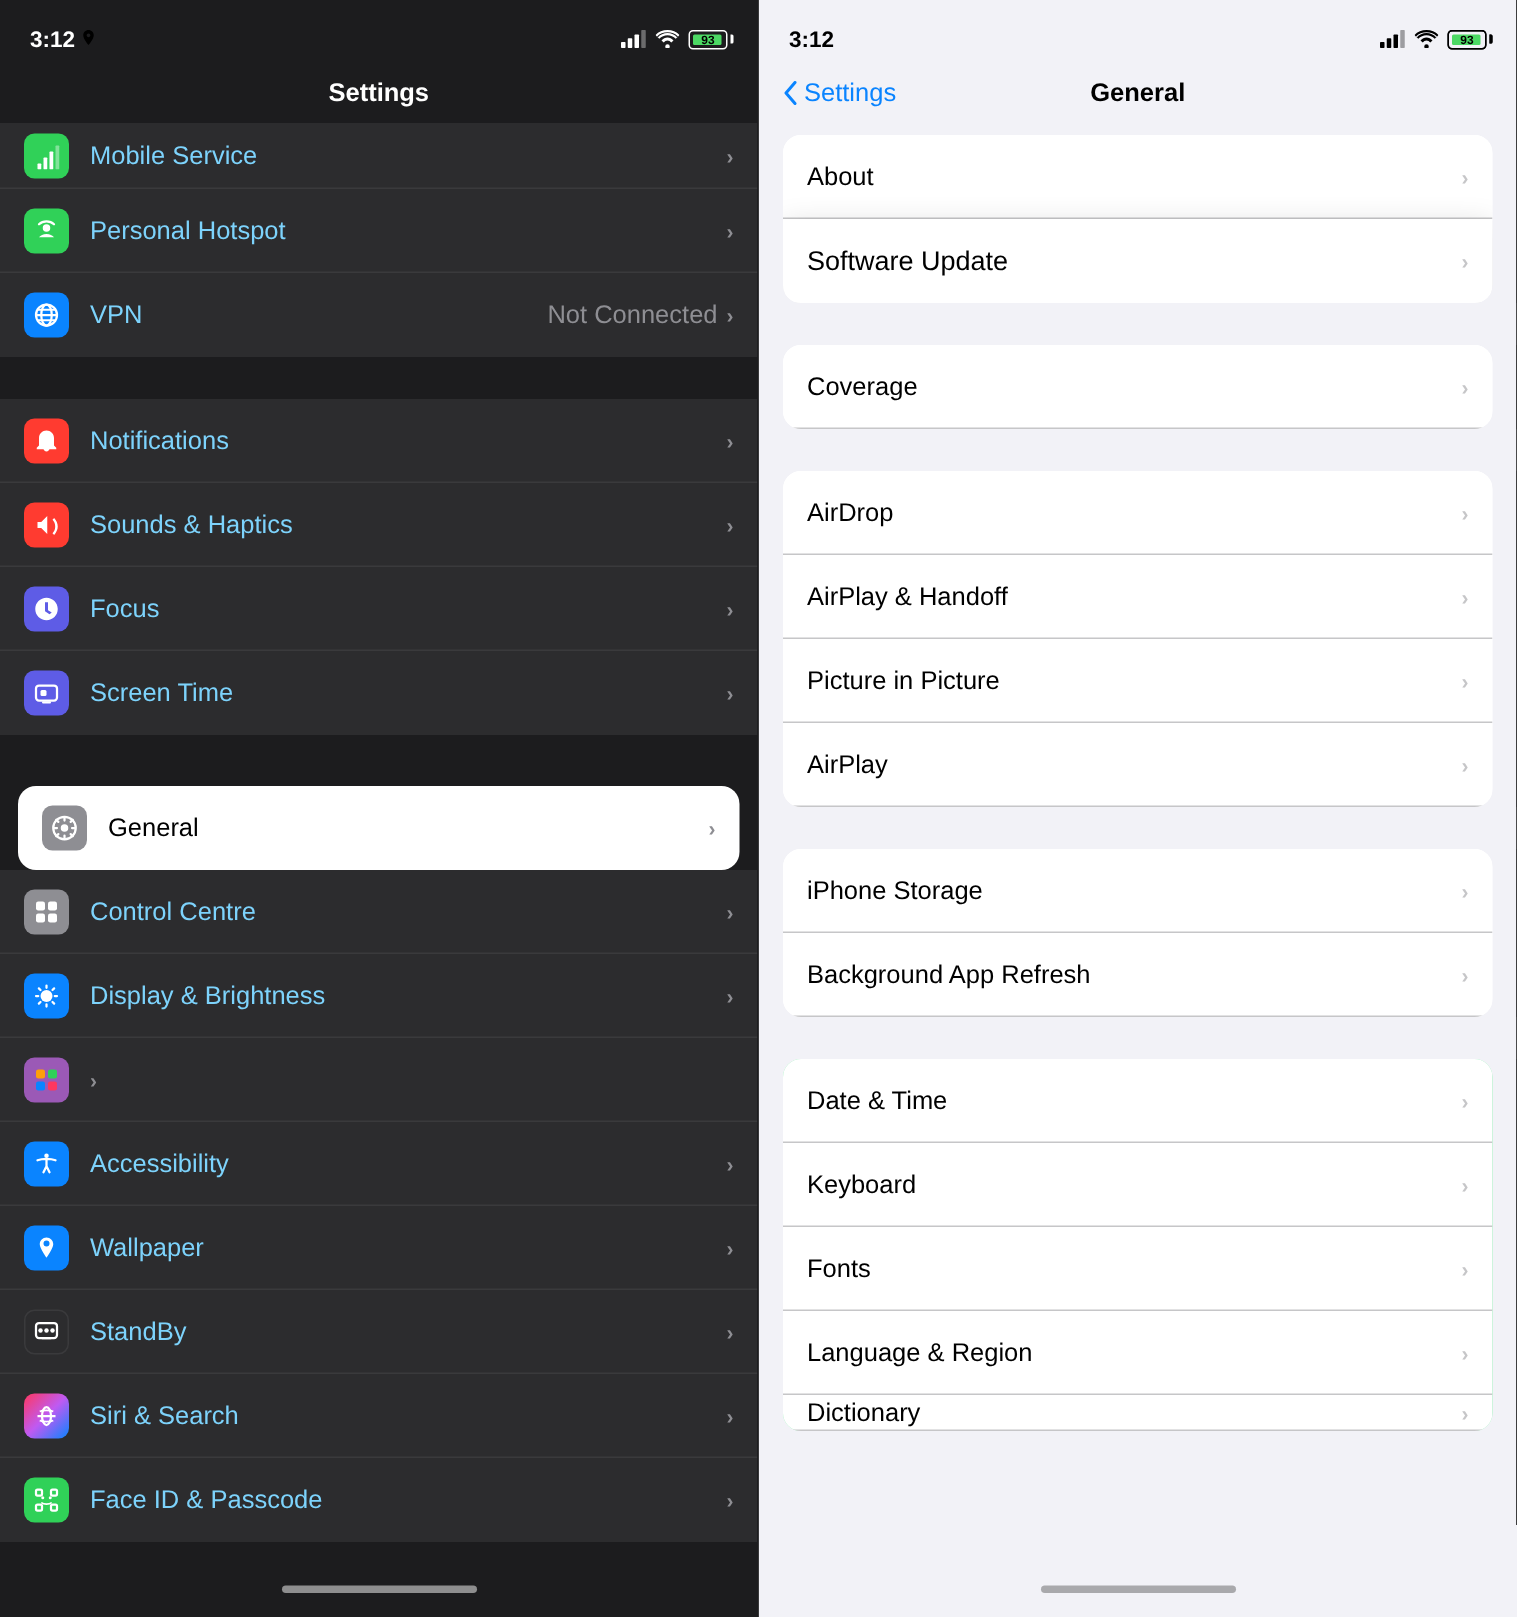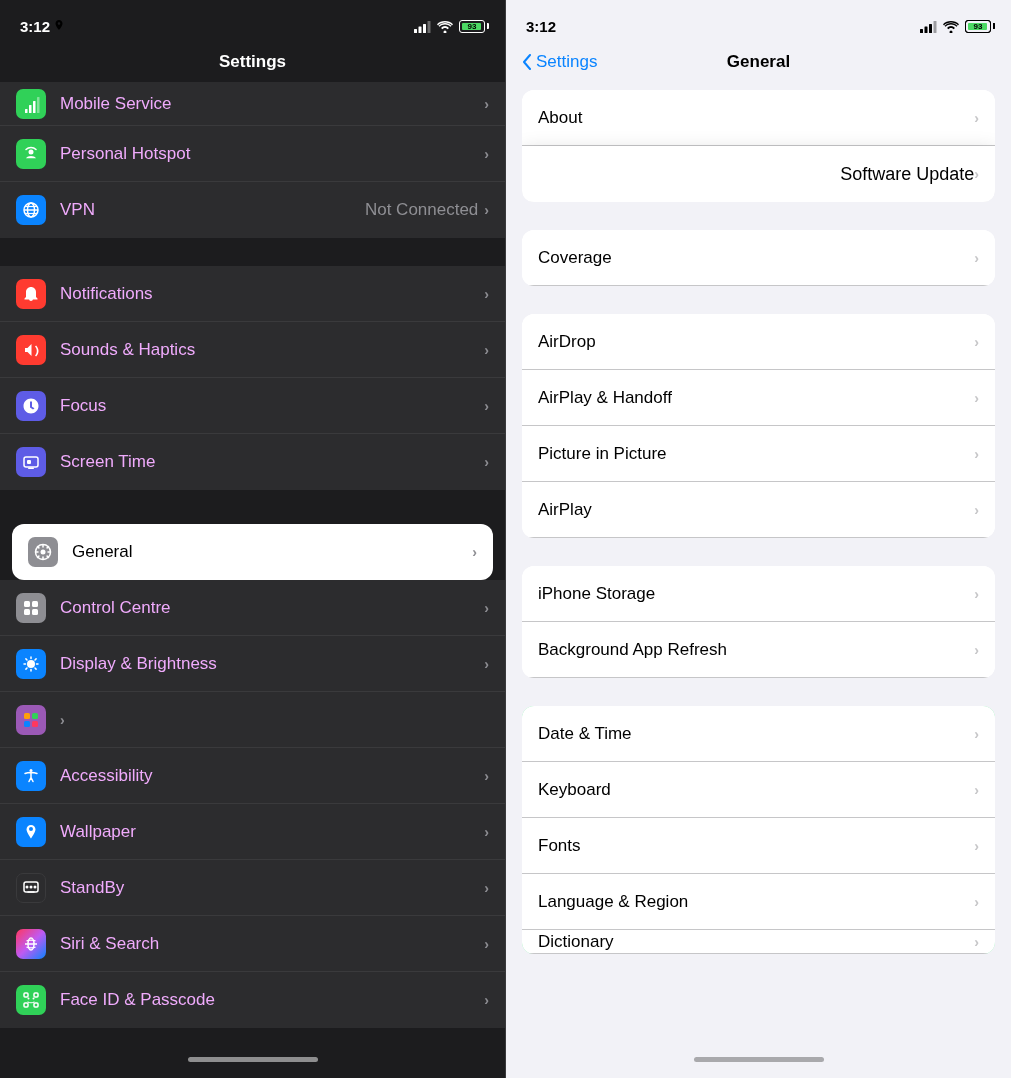--- a/index.html
+++ b/index.html
@@ -34,21 +34,21 @@
     .status-time {
       font-size: 15px;
       font-weight: 600;
       color: #fff;
       display: flex;
       align-items: center;
       gap: 4px;
     }
     .status-icons {
       display: flex;
-      align-items: flex-end;
+      align-items: center;
       gap: 6px;
     }
     .status-icons svg { fill: #fff; }
     .battery-box {
       display: flex;
       align-items: center;
       justify-content: center;
       width: 26px;
       height: 13px;
       border: 1.5px solid #fff;
@@ -141,21 +141,21 @@
       margin-right: 14px;
       display: flex;
       align-items: center;
       justify-content: center;
       flex-shrink: 0;
       font-size: 17px;
     }
     .item-label {
       flex: 1;
       font-size: 17px;
-      color: #f0abfc;
+      color: #7dd3fc;
     }
     .item-label.dark { color: #000; }
     .item-value {
       font-size: 17px;
       color: #8e8e93;
       margin-right: 6px;
     }
     .chevron {
       color: #8e8e93;
       font-size: 14px;
@@ -493,21 +493,21 @@
   </div>
 
   <div class="settings-list">
 
     <div style="background:#fff; overflow:hidden; border-radius:12px; margin: 8px 16px 0;">
       <div class="list-item" style="background:#fff; border-bottom:0.5px solid #c6c6c8; margin:0; width:100%; border-radius:0;">
         <span class="item-label" style="color:#000;">About</span>
         <span class="chevron" style="color:#c6c6c8;">›</span>
       </div>
       <div class="list-item highlighted" style="background:#fff; margin:0; width:100%; border-radius:0; box-shadow:0 4px 20px rgba(0,0,0,0.15); border-bottom:none; position:relative; z-index:10;">
-        <span class="item-label" style="color:#000; font-size:18px;text-align:right;">Software Update</span>
+        <span class="item-label" style="color:#000; font-size:18px;">Software Update</span>
         <span class="chevron" style="color:#c6c6c8;">›</span>
       </div>
     </div>
 
     <div class="section-gap"></div>
 
     <div style="background:#fff; overflow:hidden; border-radius:12px; margin: 0 16px;">
       <div class="list-item" style="background:#fff; margin:0; width:100%; border-radius:0;">
         <span class="item-label" style="color:#000;">Coverage</span>
         <span class="chevron" style="color:#c6c6c8;">›</span>

